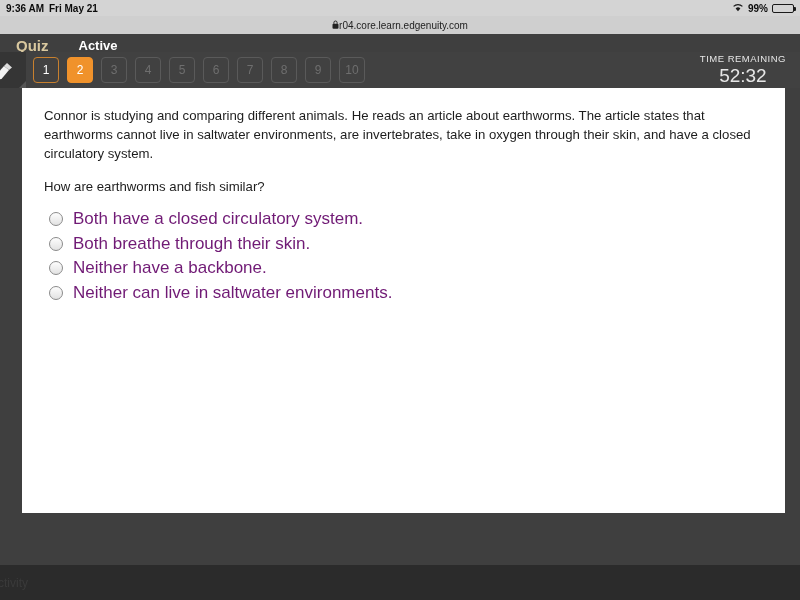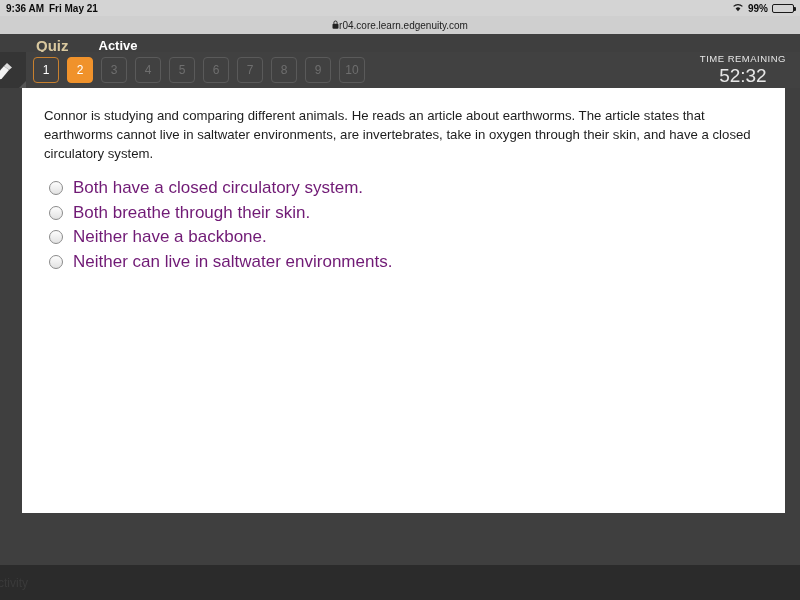--- a/index.html
+++ b/index.html
@@ -54,21 +54,21 @@
   }
 
   
   .title-row {
     position: absolute; top: 0px; left: 0;
     width: 800px; height: 18px;
     display: flex; align-items: flex-end;
     overflow: hidden;
   }
   .title-quiz {
-    margin-left: 36px;
+    margin-left: 16px;
     font-size: 15px; font-weight: bold; color: #d9c89f;
     line-height: 13px;
   }
   .title-active {
     margin-left: 30px;
     font-size: 13px; font-weight: bold; color: #ffffff;
     line-height: 13px;
   }
 
   
@@ -286,20 +286,21 @@
 
     <div class="time-box">
       <div class="time-label">TIME REMAINING</div>
       <div class="time-value">52:32</div>
     </div>
   </div>
 
   <div class="card">
     <div class="card-body">
       <div class="stem">Connor is studying and comparing different animals. He reads an article about earthworms. The article states that earthworms cannot live in saltwater environments, are invertebrates, take in oxygen through their skin, and have a closed circulatory system.</div>
+      <div class="prompt">How are earthworms and fish similar?</div>
 
       <div class="choices">
         <div class="choice">
           <span class="radio"></span>
           <span class="choice-label">Both have a closed circulatory system.</span>
         </div>
         <div class="choice">
           <span class="radio"></span>
           <span class="choice-label">Both breathe through their skin.</span>
         </div>

